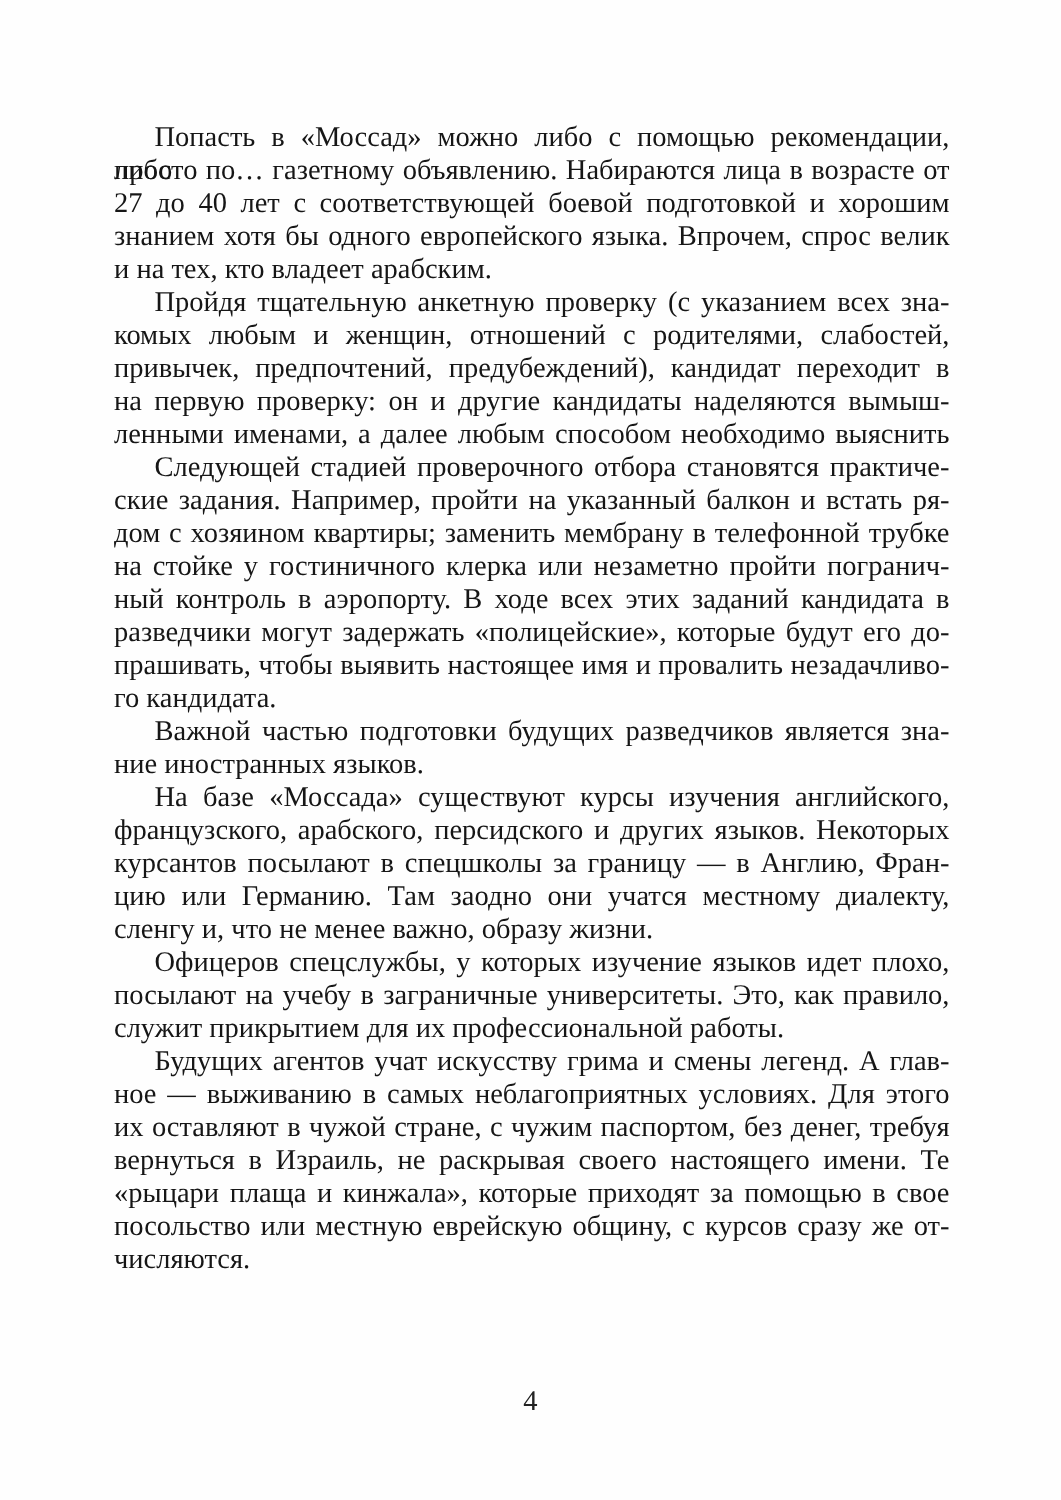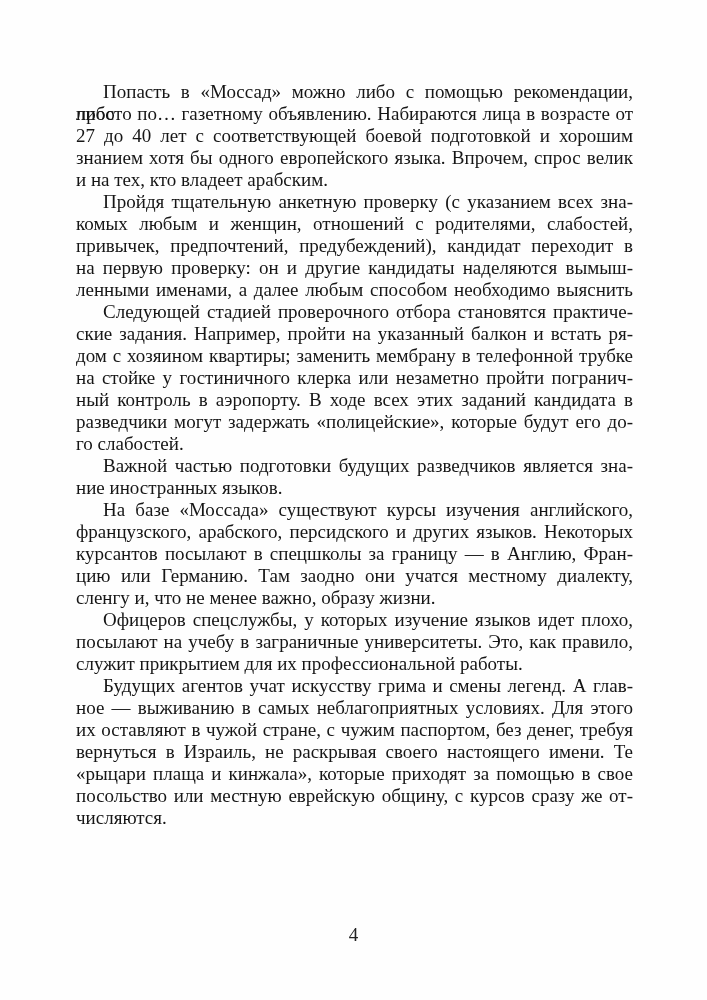--- a/index.html
+++ b/index.html
@@ -70,21 +70,22 @@
         <div class="line">на первую проверку: он и другие кандидаты наделяются вымыш-</div>
         <div class="line">ленными именами, а далее любым способом необходимо выяснить</div>
       </div>
       <div class="para">
         <div class="line first">Следующей стадией проверочного отбора становятся практиче-</div>
         <div class="line">ские задания. Например, пройти на указанный балкон и встать ря-</div>
         <div class="line">дом с хозяином квартиры; заменить мембрану в телефонной трубке</div>
         <div class="line">на стойке у гостиничного клерка или незаметно пройти погранич-</div>
         <div class="line">ный контроль в аэропорту. В ходе всех этих заданий кандидата в</div>
         <div class="line">разведчики могут задержать «полицейские», которые будут его до-</div>
-        <div class="line last">го слабостей.</div>
+        <div class="line">прашивать, чтобы выявить настоящее имя и провалить незадачливо-</div>
+        <div class="line last">го кандидата.</div>
       </div>
       <div class="para">
         <div class="line first">Важной частью подготовки будущих разведчиков является зна-</div>
         <div class="line last">ние иностранных языков.</div>
       </div>
       <div class="para">
         <div class="line first">На базе «Моссада» существуют курсы изучения английского,</div>
         <div class="line">французского, арабского, персидского и других языков. Некоторых</div>
         <div class="line">курсантов посылают в спецшколы за границу — в Англию, Фран-</div>
         <div class="line">цию или Германию. Там заодно они учатся местному диалекту,</div>

